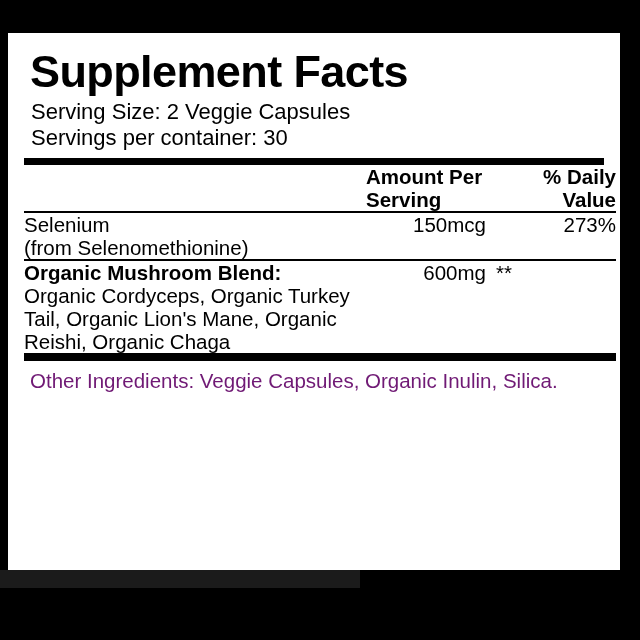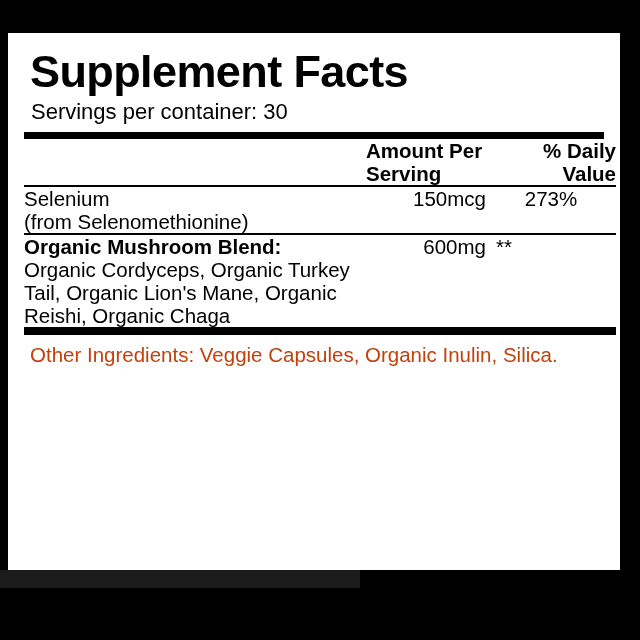--- a/index.html
+++ b/index.html
@@ -96,21 +96,21 @@
   }
   .name b {
     font-weight: bold;
   }
   .amt {
     text-align: right;
     padding-right: 22px;
     white-space: nowrap;
   }
   .dv {
-    text-align: center;
+    text-align: right;
     padding-left: 6px;
     white-space: nowrap;
   }
   .dv.center {
     text-align: left;
     padding-left: 10px;
   }
 
   .sub {
     display: block;
@@ -120,21 +120,21 @@
     padding: 0;
   }
   .divider-row div {
     height: 2px;
     background: #000;
   }
 
   .other {
     font-size: 20.5px;
     line-height: 24px;
-    color: #c2410c;
+    color: #701a75;
     margin: 8px 0 0 6px;
   }
 
   .footer-band {
     position: absolute;
     left: 0;
     top: 570px;
     width: 640px;
     height: 70px;
     background: #000;
@@ -148,20 +148,21 @@
     background: #1b1b1b;
   }
 </style>
 </head>
 <body>
 
 <div class="panel">
 
   <div class="sf-title">Supplement Facts</div>
 
+  <div class="serving-line">Serving Size: 2 Veggie Capsules</div>
   <div class="serving-line">Servings per container: 30</div>
 
   <div class="rule-thick"></div>
 
   <table class="facts">
     <colgroup>
       <col class="c-name">
       <col class="c-amt">
       <col class="c-dv">
     </colgroup>

